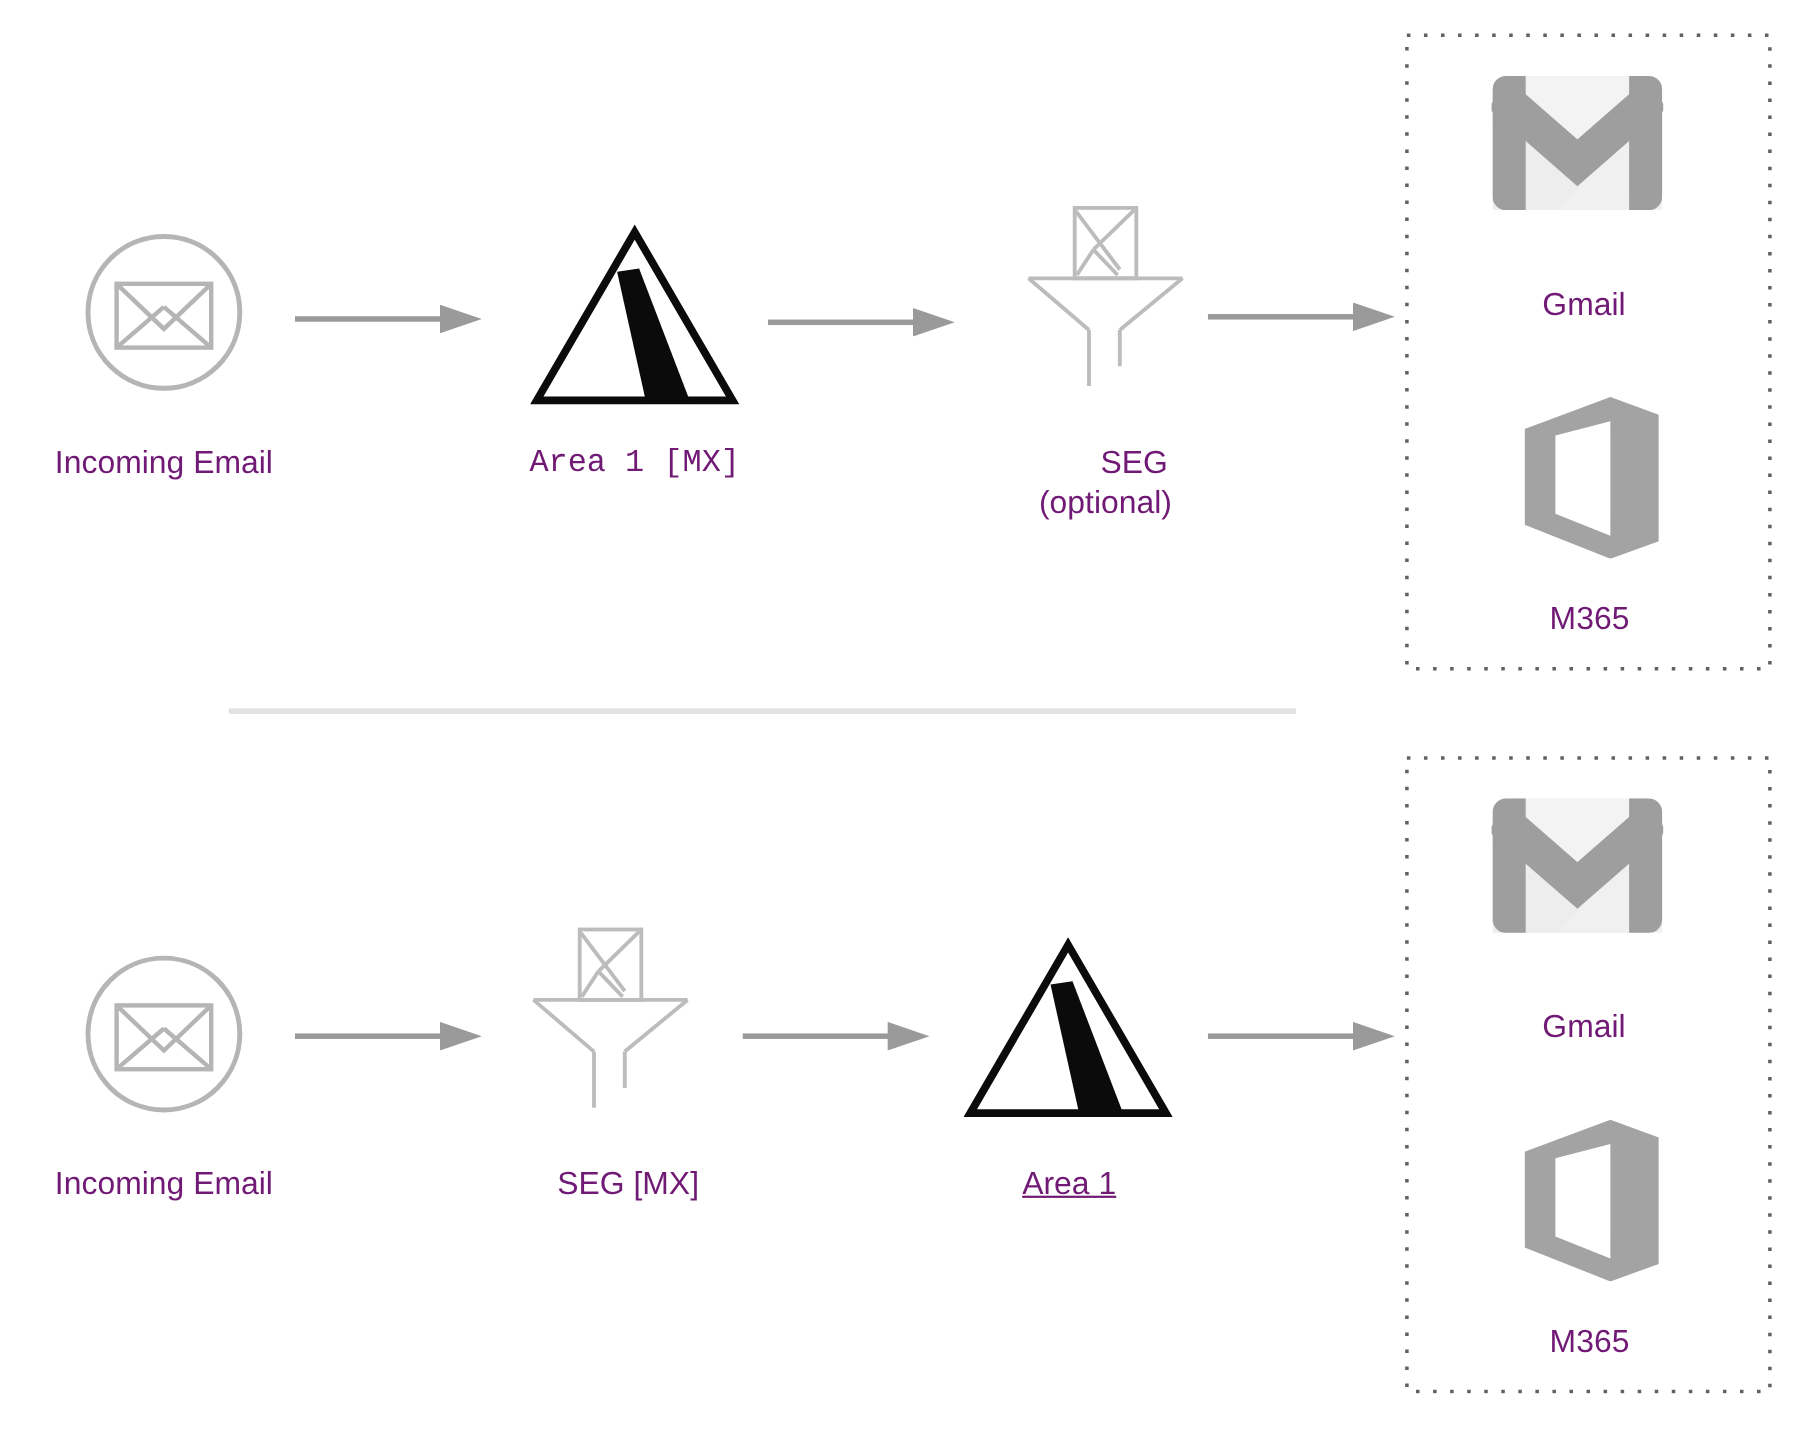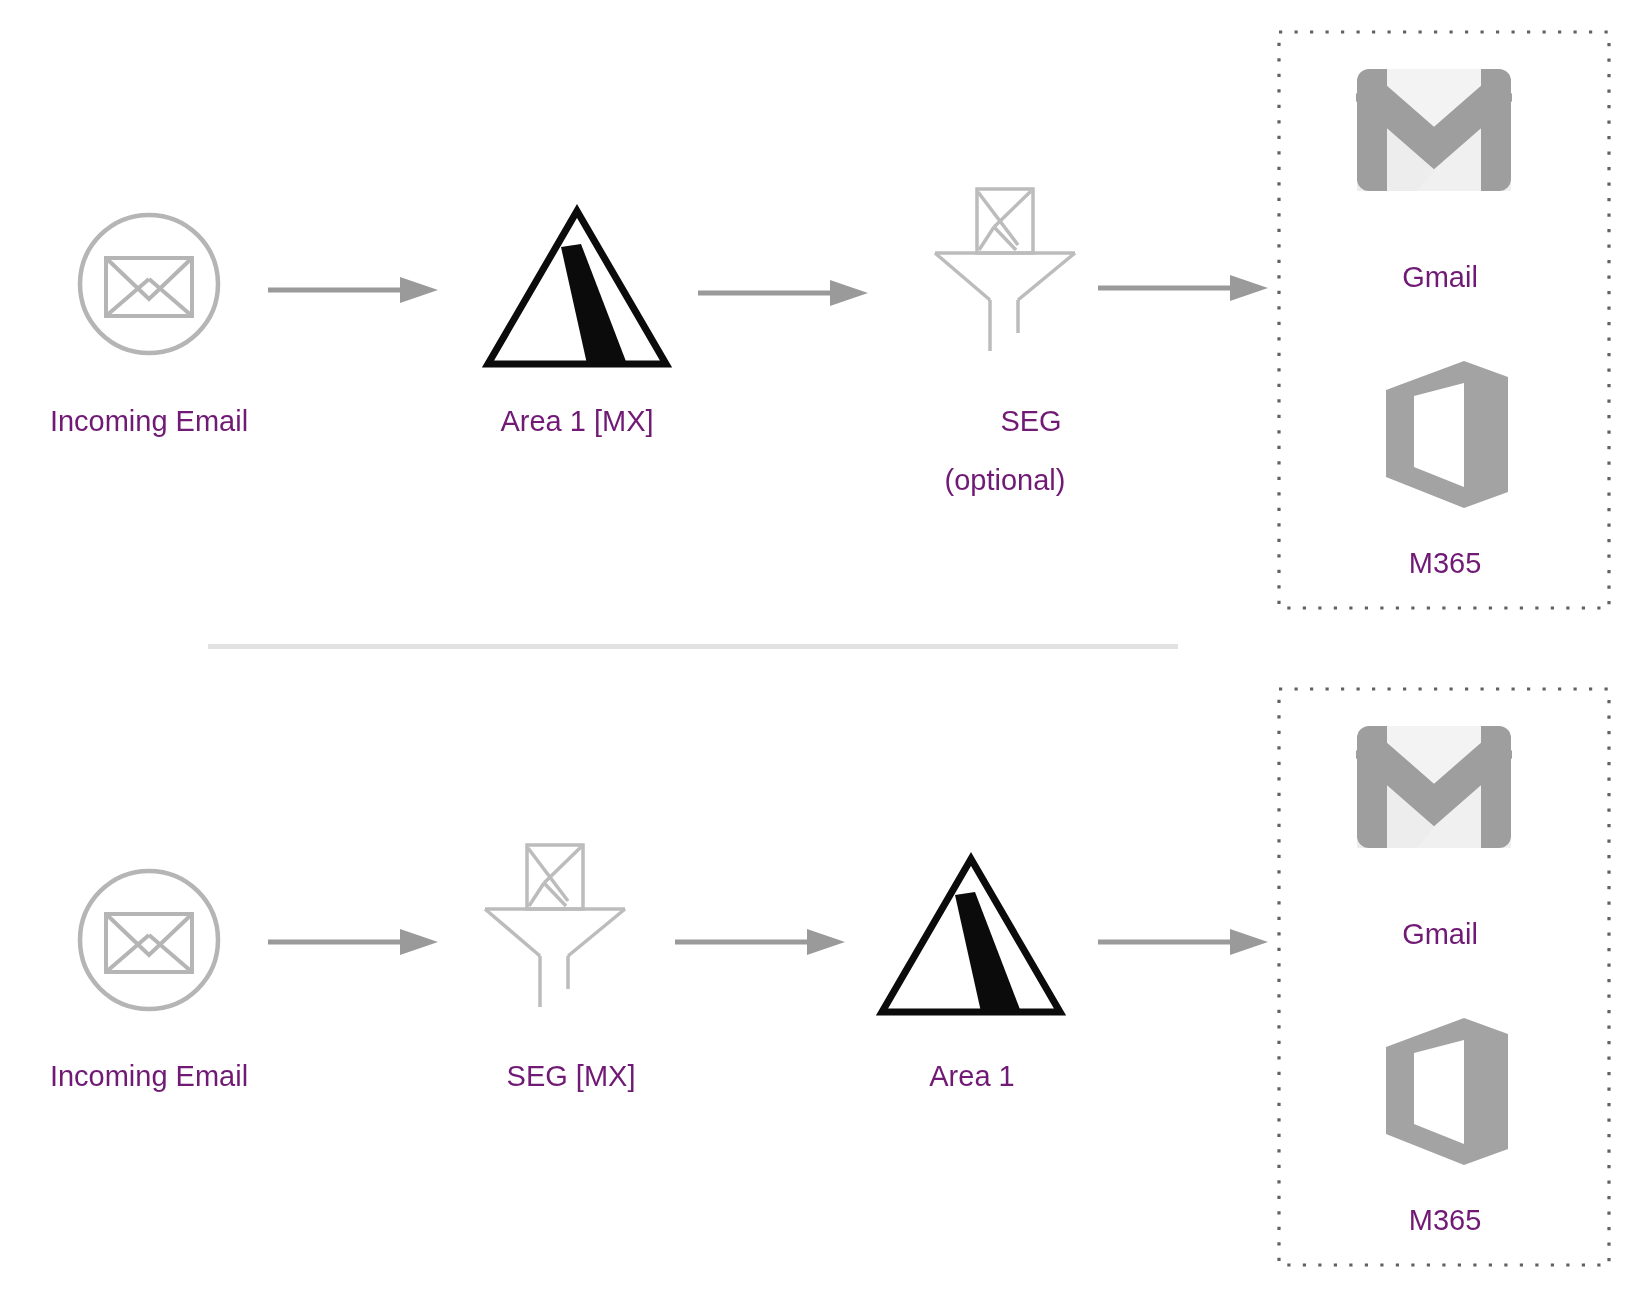--- a/index.html
+++ b/index.html
@@ -40,21 +40,21 @@
 
   <svg class="abs" style="left:268px; top:277px;" width="170" height="26" viewBox="0 0 170 26">
     <rect x="0" y="10.5" width="134" height="5" fill="#9a9a9a"></rect>
     <polygon points="132,0 170,13 132,26" fill="#9a9a9a"></polygon>
   </svg>
 
   <svg class="abs" style="left:482px; top:204px;" width="190" height="168" viewBox="0 0 190 168">
     <path d="M95,7 L184,160 L6,160 Z" fill="#ffffff" stroke="#0b0b0b" stroke-width="7" stroke-linejoin="miter"></path>
     <polygon points="79,43 99,40 145,160 105,160" fill="#0b0b0b"></polygon>
   </svg>
-  <div class="lbl" style="left:577px; top:421px;">Area 1 [MX]</div>
+  <div class="lbl" style="left:577px; top:421px;font-family:Liberation Mono, monospace;">Area 1 [MX]</div>
 
   <svg class="abs" style="left:698px; top:280px;" width="170" height="26" viewBox="0 0 170 26">
     <rect x="0" y="10.5" width="134" height="5" fill="#9a9a9a"></rect>
     <polygon points="132,0 170,13 132,26" fill="#9a9a9a"></polygon>
   </svg>
 
   <svg class="abs" style="left:930px; top:185px;" width="150" height="170" viewBox="0 0 150 170">
     <g fill="none" stroke="#bcbcbc" stroke-width="3.5">
       <rect x="47" y="4" width="56" height="64"></rect>
       <path d="M48,7 L88,60"></path>
@@ -62,21 +62,21 @@
       <path d="M64,42 L86,65"></path>
       <path d="M49,65 L64,42"></path>
       <path d="M5,68 H145"></path>
       <path d="M5,68 L60,115"></path>
       <path d="M145,68 L88,115"></path>
       <path d="M60,115 V166"></path>
       <path d="M88,115 V148"></path>
     </g>
   </svg>
   <div class="lbl" style="left:1031px; top:421px;">SEG</div>
-  <div class="lbl" style="left:1005px; top:480px;">(optional)</div>
+  <div class="lbl" style="left:1005px; top:457px;">(optional)</div>
 
   <svg class="abs" style="left:1098px; top:275px;" width="170" height="26" viewBox="0 0 170 26">
     <rect x="0" y="10.5" width="134" height="5" fill="#9a9a9a"></rect>
     <polygon points="132,0 170,13 132,26" fill="#9a9a9a"></polygon>
   </svg>
 
   <svg class="abs" style="left:1277px; top:30px;" width="334" height="580" viewBox="0 0 334 580">
     <rect x="2" y="2" width="330" height="576" fill="none" stroke="#616161" stroke-width="3.2" stroke-dasharray="3.2 12.3"></rect>
   </svg>
 
@@ -131,21 +131,21 @@
 
   <svg class="abs" style="left:675px; top:929px;" width="170" height="26" viewBox="0 0 170 26">
     <rect x="0" y="10.5" width="134" height="5" fill="#9a9a9a"></rect>
     <polygon points="132,0 170,13 132,26" fill="#9a9a9a"></polygon>
   </svg>
 
   <svg class="abs" style="left:876px; top:852px;" width="190" height="168" viewBox="0 0 190 168">
     <path d="M95,7 L184,160 L6,160 Z" fill="#ffffff" stroke="#0b0b0b" stroke-width="7" stroke-linejoin="miter"></path>
     <polygon points="79,43 99,40 145,160 105,160" fill="#0b0b0b"></polygon>
   </svg>
-  <div class="lbl" style="left:972px; top:1076px;">Area 1</div>
+  <div class="lbl" style="left:972px; top:1076px;text-decoration:underline;">Area 1</div>
 
   <svg class="abs" style="left:1098px; top:929px;" width="170" height="26" viewBox="0 0 170 26">
     <rect x="0" y="10.5" width="134" height="5" fill="#9a9a9a"></rect>
     <polygon points="132,0 170,13 132,26" fill="#9a9a9a"></polygon>
   </svg>
 
   <svg class="abs" style="left:1277px; top:687px;" width="334" height="580" viewBox="0 0 334 580">
     <rect x="2" y="2" width="330" height="576" fill="none" stroke="#616161" stroke-width="3.2" stroke-dasharray="3.2 12.3"></rect>
   </svg>
 

